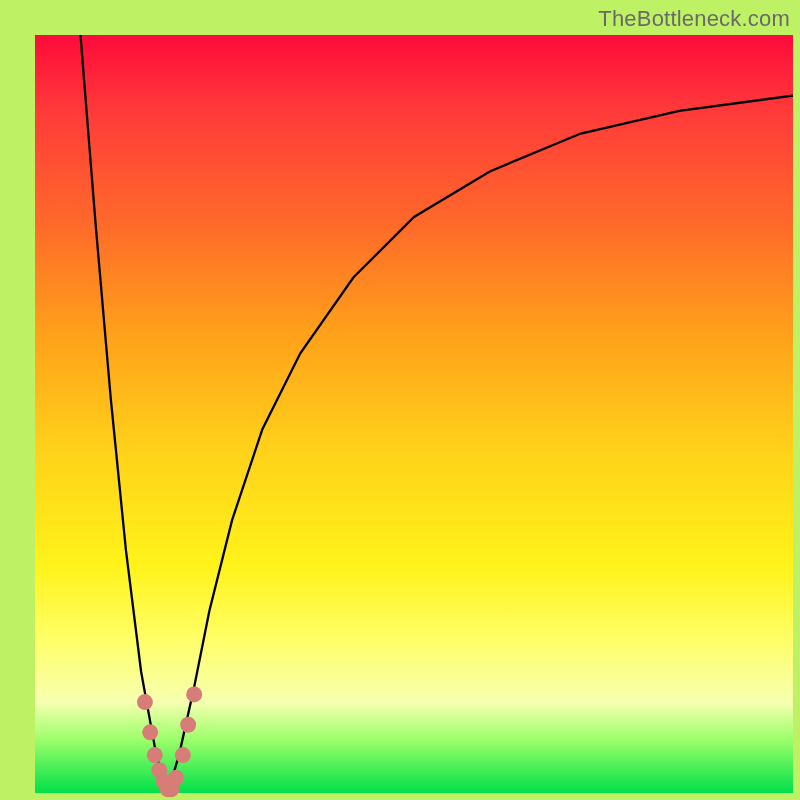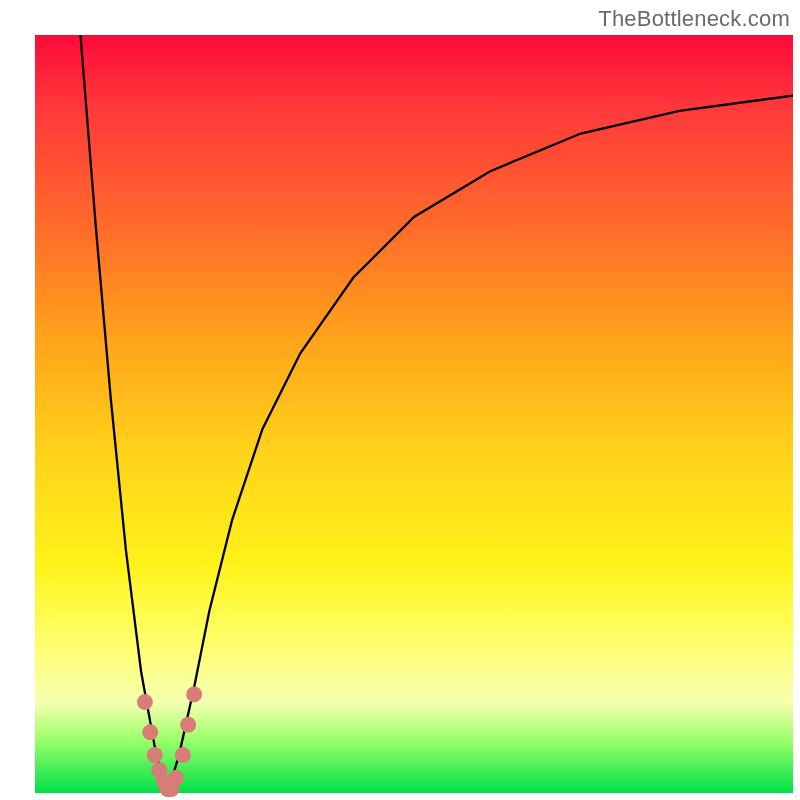--- a/index.html
+++ b/index.html
@@ -10,21 +10,21 @@
     background: #000;
     overflow: hidden;
     font-family: Arial, Helvetica, sans-serif;
   }
   .frame {
     position: absolute;
     left: 0;
     top: 0;
     width: 800px;
     height: 800px;
-    background: #ffffff;
+    background: #bef264;
   }
   .plot-area {
     position: absolute;
     left: 35px;
     top: 35px;
     width: 758px;
     height: 758px;
     background: linear-gradient(to bottom,
       #ff0a3a 0%,
       #ff3a3a 10%,

